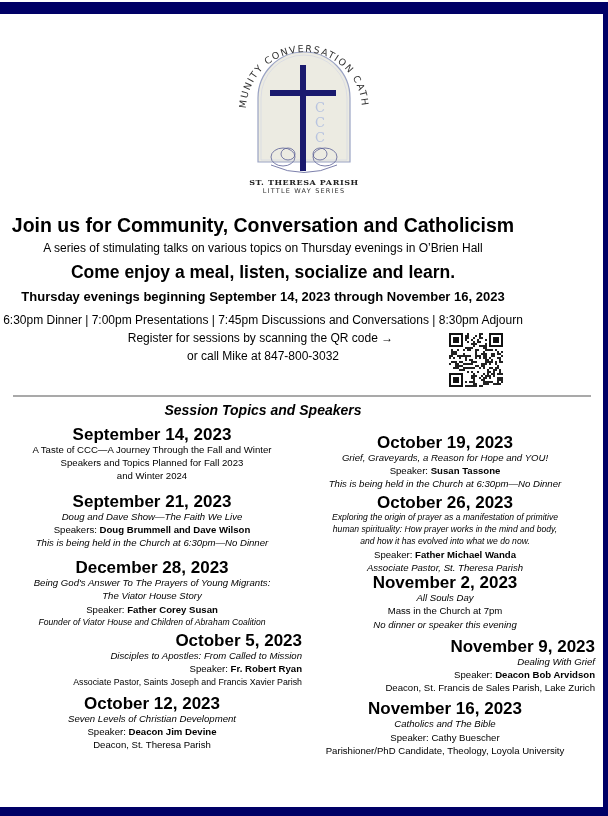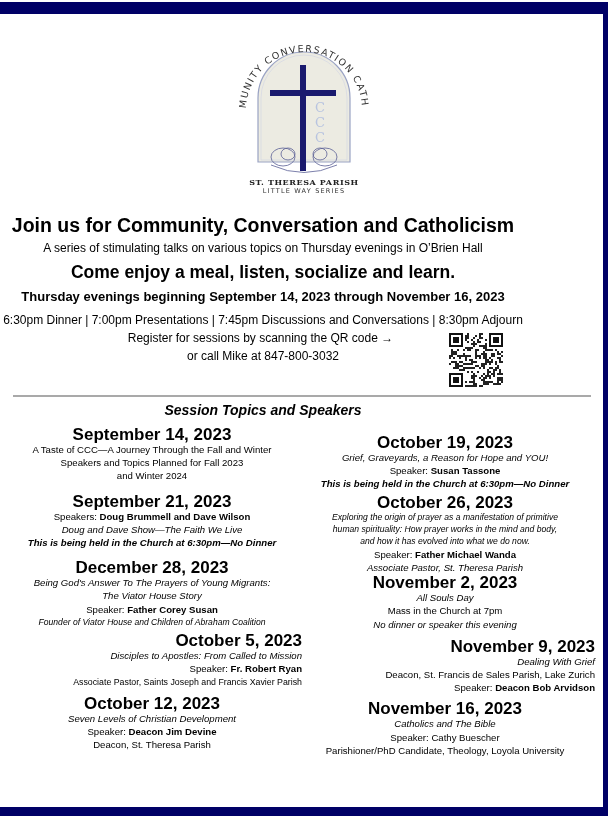--- a/index.html
+++ b/index.html
@@ -23,21 +23,21 @@
   .sep { position: absolute; left: 13px; top: 395px; width: 578px; height: 2px; background: #a9a9a9; }
   .section-title { top: 402px; font-size: 14px; font-weight: bold; font-style: italic; }
 
   .col { position: absolute; width: 300px; text-align: center; }
   .col-left { left: 2px; top: 426px; }
   .col-right { left: 295px; top: 426px; }
   .session { margin: 0; }
   .s-date { font-weight: bold; font-size: 17px; line-height: 17px; }
   .s-line { font-size: 9.6px; line-height: 13.2px; }
   .it { font-style: italic; }
-  .bi { font-style: italic; font-weight: bold; }
+  .bi { font-style: italic; font-weight: normal; }
   .small-it { font-style: italic; font-size: 8.6px; line-height: 12.4px; }
   b { font-weight: bold; }
 </style>
 </head>
 <body>
 
 <div class="bar-top"></div>
 <div class="bar-right"></div>
 <div class="bar-bottom"></div>
 
@@ -325,22 +325,22 @@
 
 <div class="col col-left">
   <div class="session" style="margin-bottom:10px;">
     <div class="s-date">September 14, 2023</div>
     <div class="s-line">A Taste of CCC—A Journey Through the Fall and Winter</div>
     <div class="s-line">Speakers and Topics Planned for Fall 2023</div>
     <div class="s-line">and Winter 2024</div>
   </div>
   <div class="session" style="margin-bottom:10px;">
     <div class="s-date">September 21, 2023</div>
+    <div class="s-line it">Doug and Dave Show—The Faith We Live</div>
     <div class="s-line"><span>Speakers: </span><b>Doug Brummell and Dave Wilson</b></div>
-    <div class="s-line it">Doug and Dave Show—The Faith We Live</div>
     <div class="s-line bi">This is being held in the Church at 6:30pm—No Dinner</div>
   </div>
   <div class="session" style="margin-bottom:4px;">
     <div class="s-date">December 28, 2023</div>
     <div class="s-line it">Being God's Answer To The Prayers of Young Migrants:</div>
     <div class="s-line it">The Viator House Story</div>
     <div class="s-line"><span>Speaker: </span><b>Father Corey Susan</b></div>
     <div class="small-it">Founder of Viator House and Children of Abraham Coalition</div>
   </div>
   <div class="session" style="margin-bottom:6px;text-align:right;">
@@ -374,22 +374,22 @@
   </div>
   <div class="session" style="margin-bottom:7px;">
     <div class="s-date">November 2, 2023</div>
     <div class="s-line it">All Souls Day</div>
     <div class="s-line">Mass in the Church at 7pm</div>
     <div class="s-line it">No dinner or speaker this evening</div>
   </div>
   <div class="session" style="margin-bottom:6px;text-align:right;">
     <div class="s-date">November 9, 2023</div>
     <div class="s-line it">Dealing With Grief</div>
+    <div class="s-line"><span>Speaker: </span><b>Deacon Bob Arvidson</b></div>
     <div class="s-line">Deacon, St. Francis de Sales Parish, Lake Zurich</div>
-    <div class="s-line"><span>Speaker: </span><b>Deacon Bob Arvidson</b></div>
   </div>
   <div class="session">
     <div class="s-date">November 16, 2023</div>
     <div class="s-line it">Catholics and The Bible</div>
     <div class="s-line">Speaker: Cathy Buescher</div>
     <div class="s-line">Parishioner/PhD Candidate, Theology, Loyola University</div>
   </div>
 </div>
 
 </body></html>

